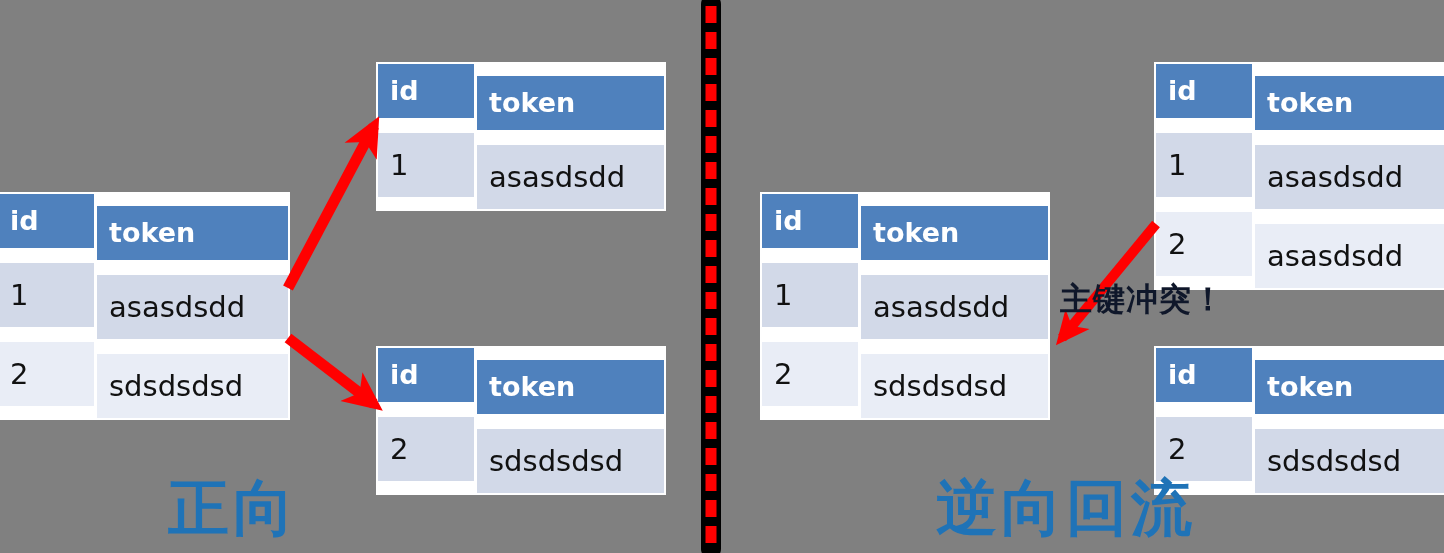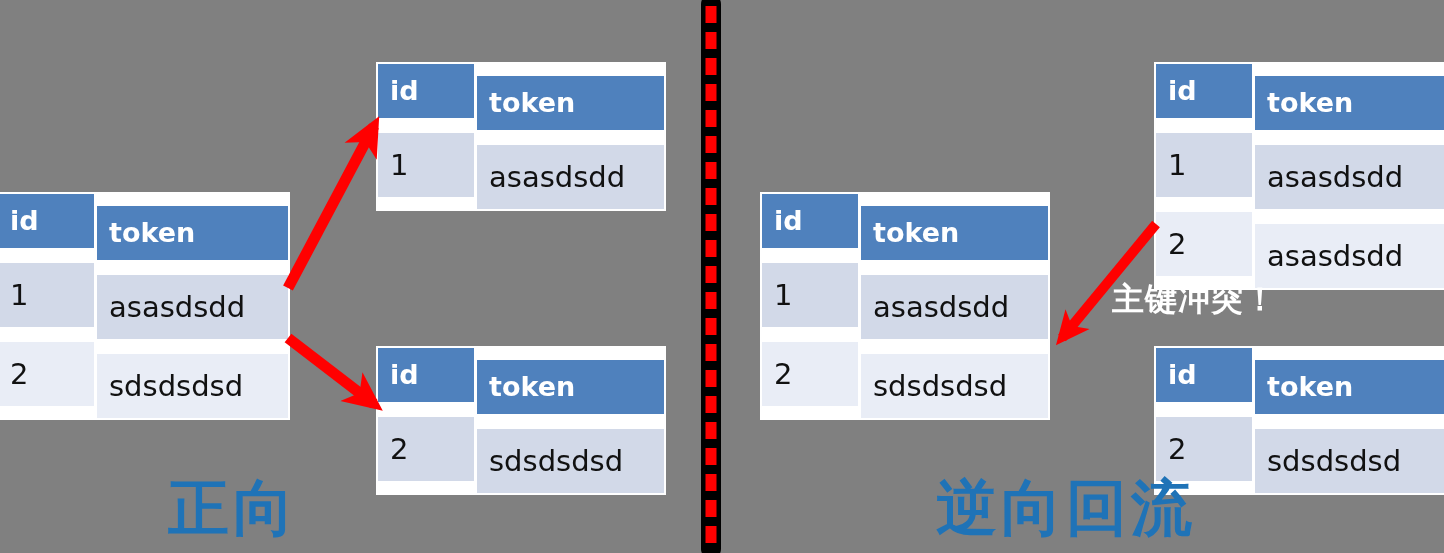--- a/index.html
+++ b/index.html
@@ -96,23 +96,23 @@
     font-weight: bold;
     letter-spacing: 4px;
     white-space: nowrap;
     font-family: "DejaVu Sans", "Liberation Sans", sans-serif;
   }
   #caption-forward { left: 168px; top: 468px; }
   #caption-reverse { left: 936px; top: 468px; text-align: center; }
 
   #conflict-label {
     position: absolute;
-    left: 1112px;
+    left: 1060px;
     top: 278px;
-    color: #ffffff;
+    color: #0f172a;
     font-size: 32px;
     font-weight: bold;
     white-space: nowrap;
     letter-spacing: 1px;
     font-family: "DejaVu Sans", "Liberation Sans", sans-serif;
   }
 </style>
 </head>
 <body>
 

